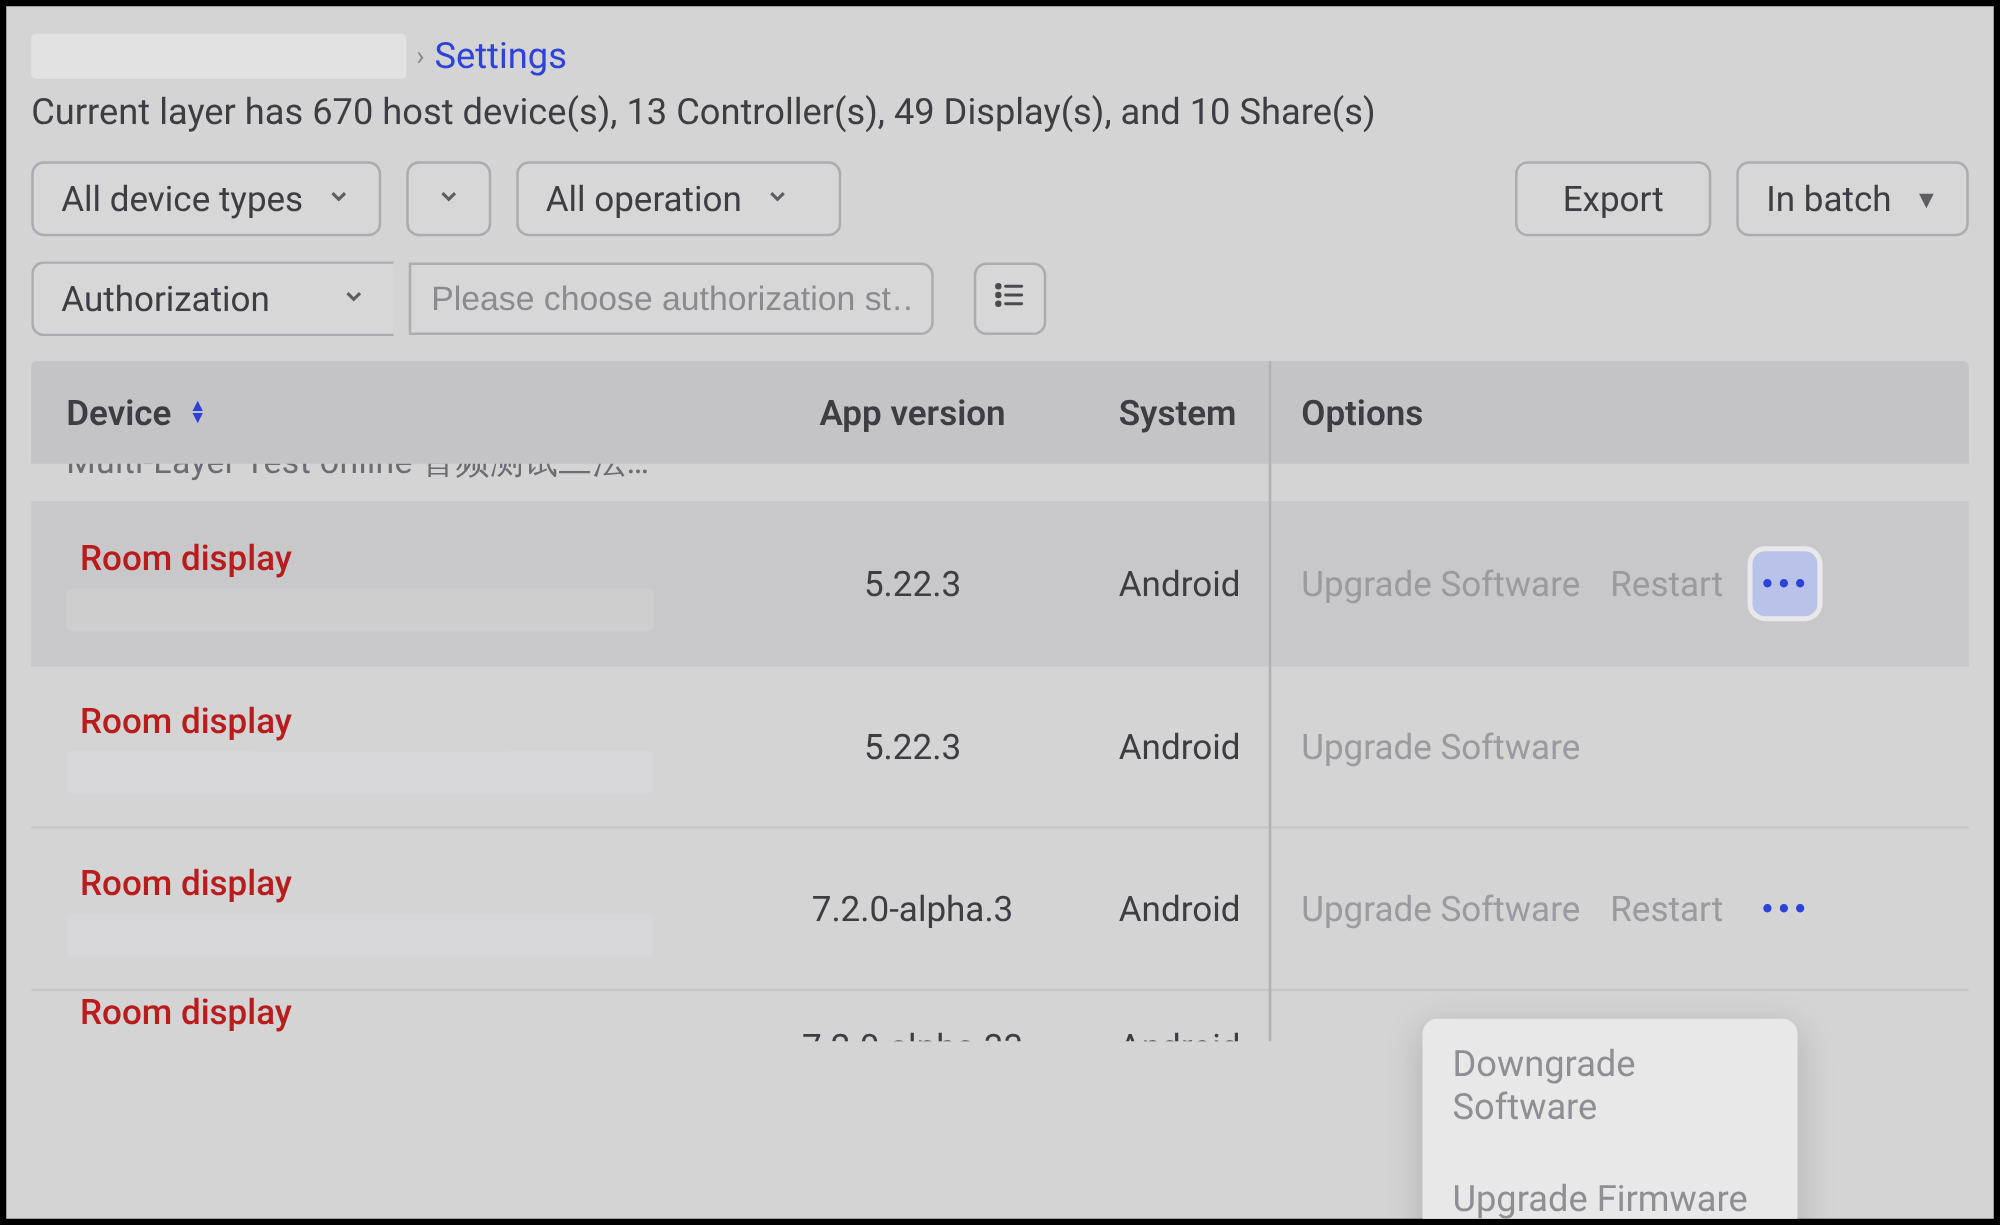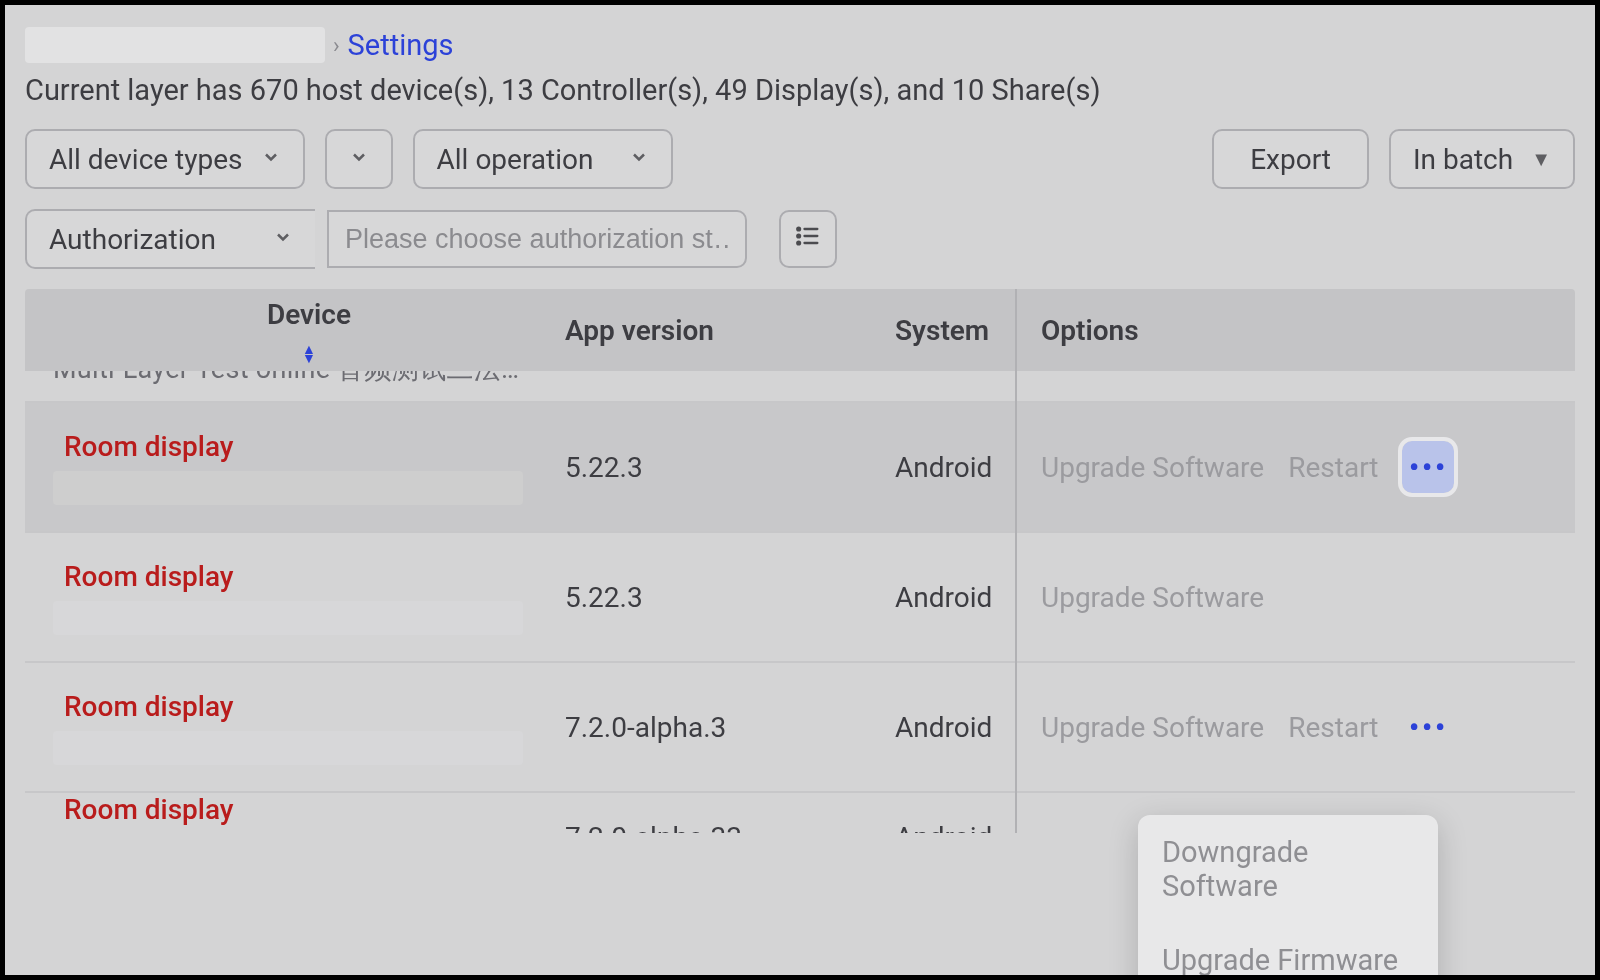--- a/index.html
+++ b/index.html
@@ -28,22 +28,22 @@
   .filters-row2 { display:flex; gap:12px; align-items:center; margin-bottom:20px;}
   .filters-row2 .dropdown.auth { width:290px; border-radius:10px 0 0 10px; border-right:none; justify-content:space-between;}
   .filters-row2 .input-box { width:420px; height:58px; border:2px solid #acacb0; border-left:2px solid #acacb0; border-radius:0 10px 10px 0; background:#d7d7d8;
     display:flex; padding:0 16px; font-size:27px; color:#87878c;}
   .filters-row2 .input-box input { border:none; background:transparent; width:100%; font-size:27px; color:#3d3d42; }
   .filters-row2 .input-box input::placeholder { color:#8b8b8f; }
   .icon-btn { margin-left:20px; width:58px; height:58px; border:2px solid #acacb0; border-radius:10px; background:#d7d7d8; display:flex; align-items:center; justify-content:center; font-size:26px; color:#4b4b4f; cursor:pointer;}
 
   .table-wrap { position:relative; }
   .table-header { display:flex; align-items:center; background:#c4c4c6; height:82px; font-size:28px; font-weight:600; color:#3d3d42; border-radius:4px 4px 0 0;}
-  .col-device { width:540px; padding-left:28px; display:flex; align-items:center; gap:14px;flex-direction:column;}
-  .col-app { width:330px; }
+  .col-device { width:540px; padding-left:28px; display:flex; align-items:center; gap:14px;}
+  .col-app { width:330px;text-align:center; }
   .col-sys { width:120px; overflow:hidden; white-space:nowrap; }
   .col-options { padding-left:26px; flex:1; }
   .sort-icon { display:inline-flex; flex-direction:column; line-height:9px; font-size:14px; }
   .sort-icon .up { color:#2c42d8; }
   .sort-icon .down { color:#2c42d8; }
 
   .partial-row { height:32px; display:flex; align-items:flex-start; font-size:27px; color:#6c6c72; padding-left:28px; border-bottom:2px solid #c7c7c9; overflow:hidden;}
   .partial-row .txt { position:relative; top:-20px; letter-spacing:0.3px; text-decoration: line-through; text-decoration-color: rgba(0,0,0,0); }
 
   .row { display:flex; align-items:center; min-height:130px; border-bottom:2px solid #c7c7c9; font-size:28px; color:#3d3d42; }
@@ -96,21 +96,21 @@
           </svg>
       </span>
     </div>
     <div class="dropdown">
       <span class="chev-down">
         <svg class="chev-down-svg" viewBox="0 0 24 24" fill="none" stroke="#5e5e62" stroke-width="3">
             <polyline points="6 9 12 15 18 9"></polyline>
           </svg>
       </span>
     </div>
-    <div class="dropdown" style="width:260px; justify-content:space-between;">
+    <div class="dropdown" style="width:260px; ">
       <span>All operation</span>
       <span class="chev-down">
         <svg class="chev-down-svg" viewBox="0 0 24 24" fill="none" stroke="#5e5e62" stroke-width="3">
             <polyline points="6 9 12 15 18 9"></polyline>
           </svg>
       </span>
     </div>
   </div>
   <div class="right-actions">
     <div class="btn plain">

